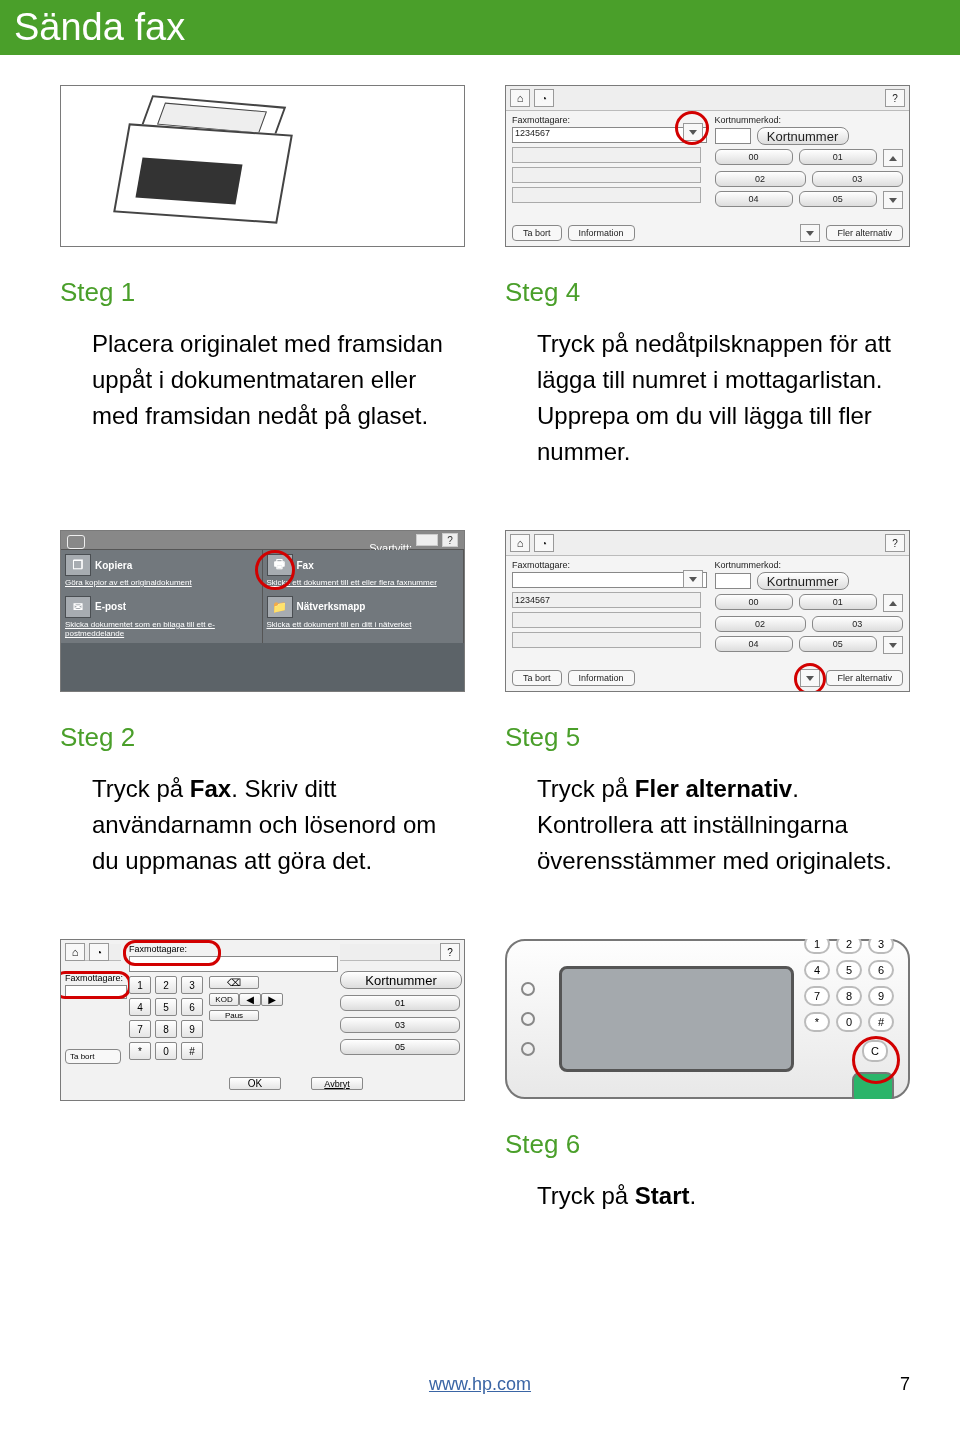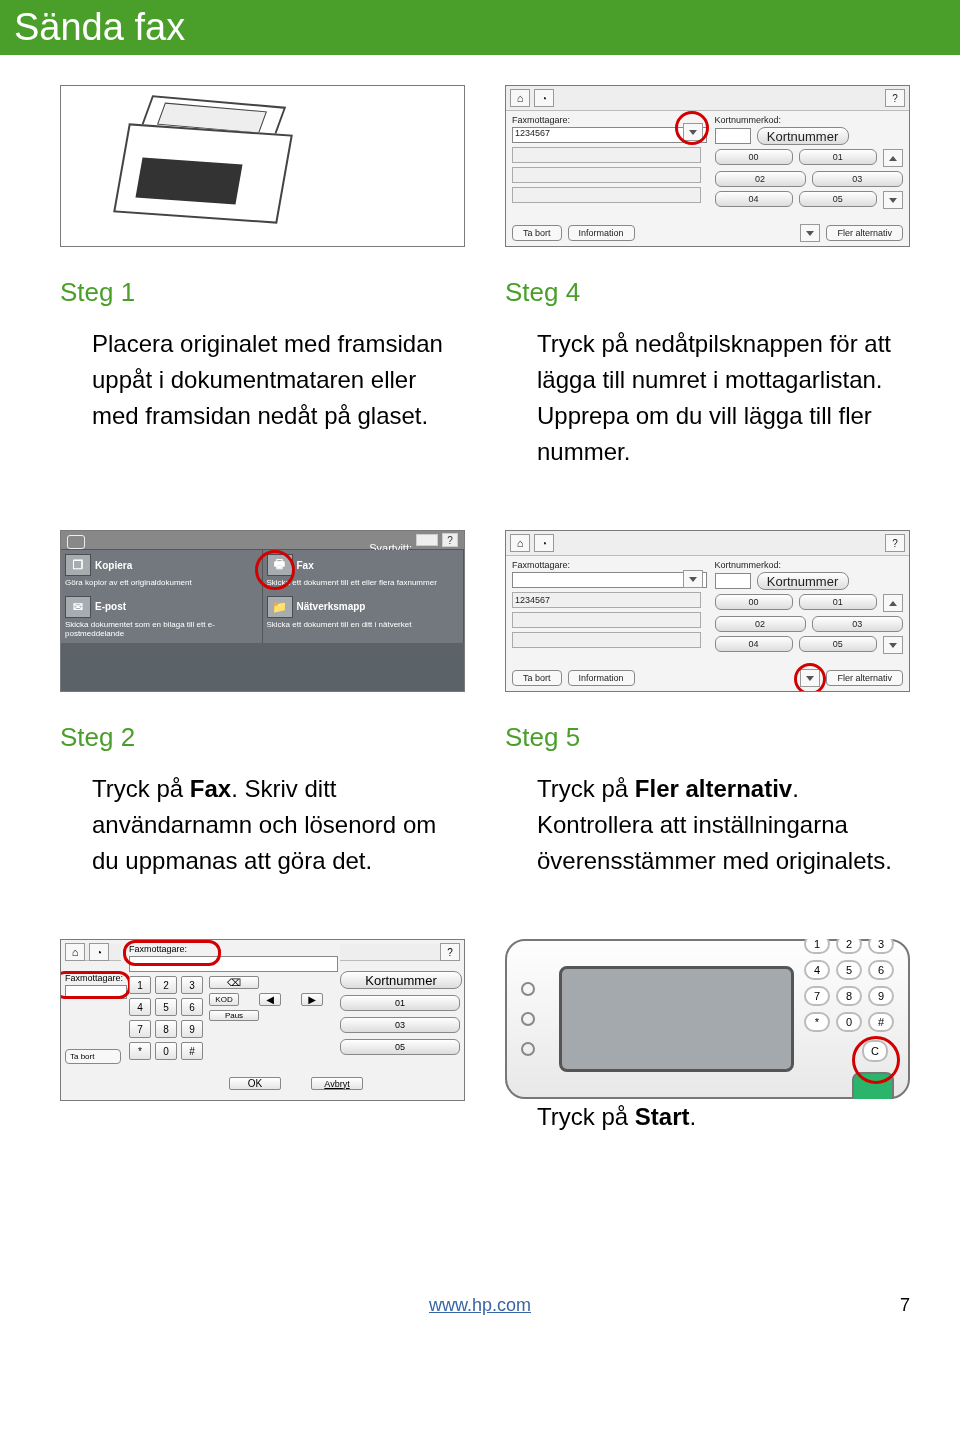--- a/index.html
+++ b/index.html
@@ -159,21 +159,21 @@
   .menu-top .q { width:14px; height:12px; border:1px solid #ccc; display:flex; align-items:center; justify-content:center; color:#333; background:#eee; }
   .menu-row { display:flex; }
   .menu-card {
     flex:1; background:#72787d; padding:4px; border-right:1px solid #555;
   }
   .card-head { font-size:10px; font-weight:bold; margin-bottom:2px; display:flex; align-items:center; gap:4px; }
   .card-ico {
     width:24px; height:20px; background:#a7acb1; border:1px solid #4a4e52;
     display:flex; align-items:center; justify-content:center; font-size:12px;
   }
-  .card-sub { font-size:8px; line-height:1.2; }
+  .card-sub { font-size:8px; line-height:1.2;text-decoration:underline; }
 
   
   .keypad-wrap {
     position:absolute; inset:0; display:flex; background:#f2f2f2;
   }
   .kp-left { width:56px; padding:4px; }
   .kp-mid { flex:1; padding:4px; display:flex; gap:6px; }
   .kp-right { width:120px; padding:4px; }
   .keypad {
     display:grid; grid-template-columns:repeat(3,22px); grid-auto-rows:18px; gap:4px;
@@ -477,21 +477,21 @@
                   <div class="key">6</div>
                   <div class="key">7</div>
                   <div class="key">8</div>
                   <div class="key">9</div>
                   <div class="key">*</div>
                   <div class="key">0</div>
                   <div class="key">#</div>
                 </div>
                 <div class="kp-extra">
                   <div class="key key-wide">⌫</div>
-                  <div style="display:flex; gap:20px;">
+                  <div style="display:flex; gap:0;">
                     <div class="key" style="width:28px; font-size:8px;">KOD</div>
                     <div class="key" style="width:20px;">◀</div>
                     <div class="key" style="width:20px;">▶</div>
                   </div>
                   <div class="key key-wide" style="font-size:8px;">Paus</div>
                 </div>
               </div>
               <div class="kp-footer">
                 <div class="key" style="width:50px;">OK</div>
                 <div class="key" style="width:50px; font-size:9px;text-decoration:underline;">Avbryt</div>
@@ -536,20 +536,21 @@
               <div class="pk">#</div>
             </div>
             <div class="phys-c">C</div>
             <div style="position:relative;">
               <div class="phys-go"></div>
               <div class="red-circle" style="width:42px;height:42px; right:-6px; top:-36px;"></div>
             </div>
           </div>
         </div>
       </div>
+      <div class="step-title">Steg 6</div>
       <div class="step-body">
         <span>Tryck på </span><b>Start</b><span>.</span>
       </div>
     </div>
   </div>
 
 </div>
 
 <div class="footer">
   <span></span>

